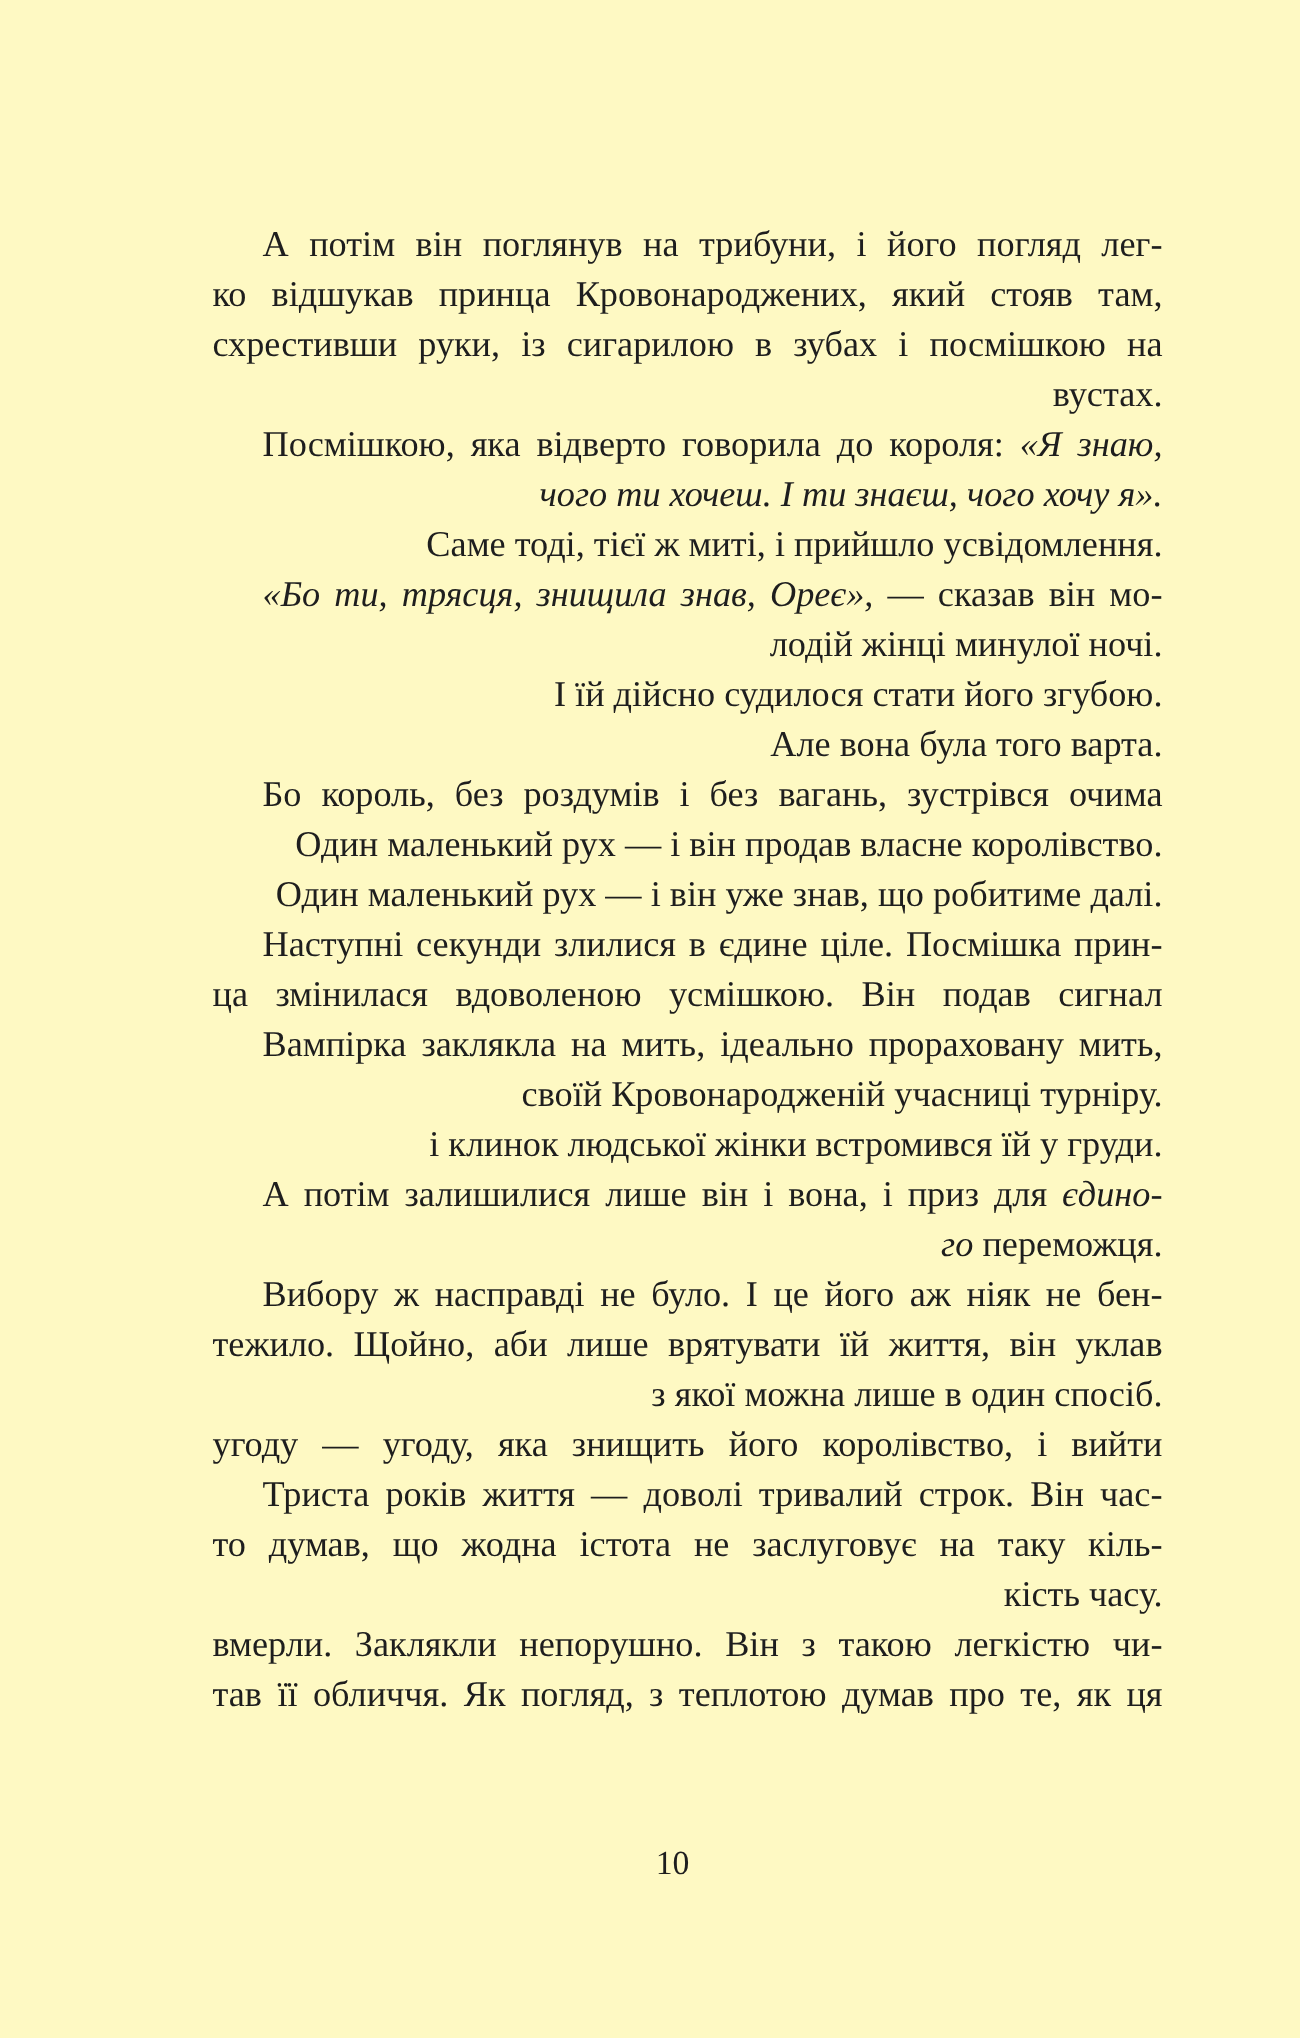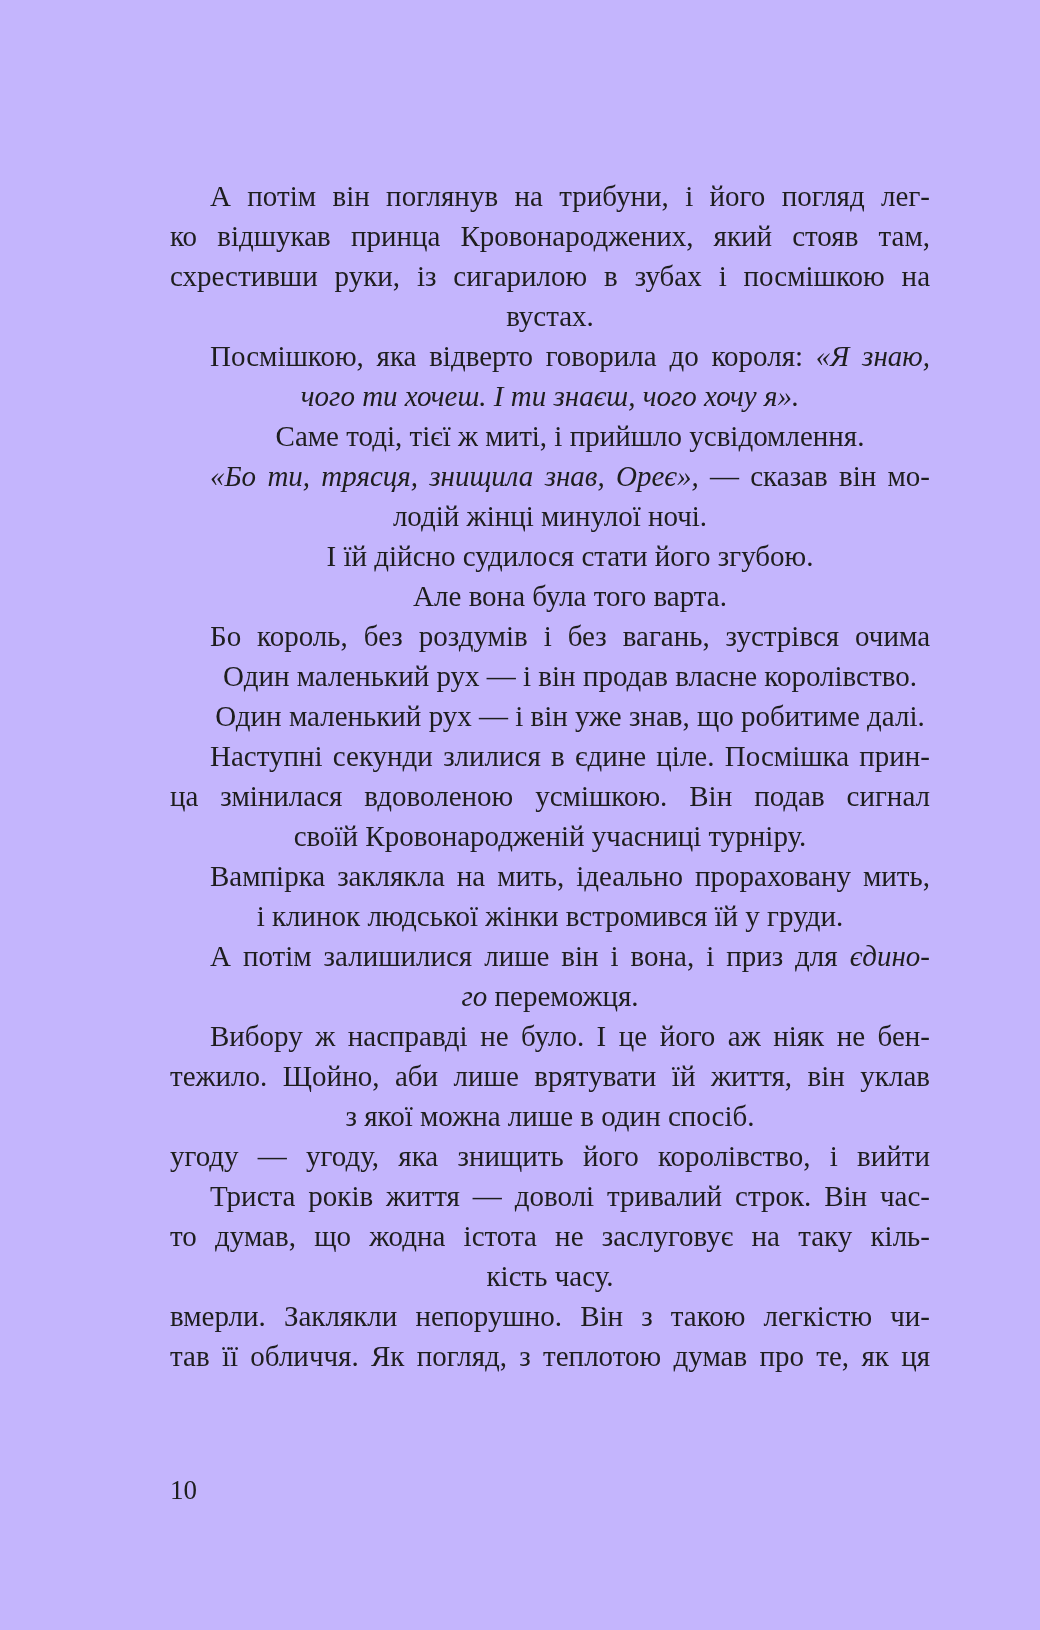--- a/index.html
+++ b/index.html
@@ -4,54 +4,54 @@
 <style>
   html, body {
     margin: 0;
     padding: 0;
     background: #ffffff;
   }
   .book-page {
     position: relative;
     width: 1040px;
     height: 1630px;
-    background: #c4b5fd;
+    background: #fef9c3;
     overflow: hidden;
     font-family: "Liberation Serif", serif;
     color: #1e1e1e;
   }
   .text-block {
     position: absolute;
     left: 170px;
     top: 176px;
     width: 760px;
     font-size: 29px;
     line-height: 40px;
     -webkit-font-smoothing: antialiased;
   }
   .line {
     display: block;
-    text-align: center;
+    text-align: right;
   }
   .line.just {
     text-align: justify;
     text-align-last: justify;
   }
   .line.indent {
     text-indent: 40px;
   }
   .it {
     font-style: italic;
   }
   .page-number {
     position: absolute;
-    left: 170px;
+    left: 158px;
     top: 1474px;
     width: 760px;
-    text-align: left;
+    text-align: center;
     font-size: 27px;
     line-height: 32px;
     color: #1e1e1e;
   }
 </style>
 </head>
 <body>
 
 <div class="book-page">
   <div class="text-block">
@@ -64,22 +64,22 @@
       <div class="line indent"><span>Саме тоді, тієї ж миті, і прийшло усвідомлення.</span></div>
       <div class="line indent just"><span class="it">«Бо ти, трясця, знищила знав, Ореє»,</span><span> — сказав він мо-</span></div>
       <div class="line"><span>лодій жінці минулої ночі.</span></div>
       <div class="line indent"><span>І їй дійсно судилося стати його згубою.</span></div>
       <div class="line indent"><span>Але вона була того варта.</span></div>
       <div class="line indent just"><span>Бо король, без роздумів і без вагань, зустрівся очима</span></div>
       <div class="line indent"><span>Один маленький рух — і він продав власне королівство.</span></div>
       <div class="line indent"><span>Один маленький рух — і він уже знав, що робитиме далі.</span></div>
       <div class="line indent just"><span>Наступні секунди злилися в єдине ціле. Посмішка прин-</span></div>
       <div class="line just"><span>ца змінилася вдоволеною усмішкою. Він подав сигнал</span></div>
+      <div class="line indent just"><span>Вампірка заклякла на мить, ідеально прораховану мить,</span></div>
       <div class="line"><span>своїй Кровонародженій учасниці турніру.</span></div>
-      <div class="line indent just"><span>Вампірка заклякла на мить, ідеально прораховану мить,</span></div>
       <div class="line"><span>і клинок людської жінки встромився їй у груди.</span></div>
       <div class="line indent just"><span>А потім залишилися лише він і вона, і приз для </span><span class="it">єдино-</span></div>
       <div class="line"><span class="it">го</span><span> переможця.</span></div>
       <div class="line indent just"><span>Вибору ж насправді не було. І це його аж ніяк не бен-</span></div>
       <div class="line just"><span>тежило. Щойно, аби лише врятувати їй життя, він уклав</span></div>
       <div class="line"><span>з якої можна лише в один спосіб.</span></div>
       <div class="line just"><span>угоду — угоду, яка знищить його королівство, і вийти</span></div>
       <div class="line indent just"><span>Триста років життя — доволі тривалий строк. Він час-</span></div>
       <div class="line just"><span>то думав, що жодна істота не заслуговує на таку кіль-</span></div>
       <div class="line"><span>кість часу.</span></div>

